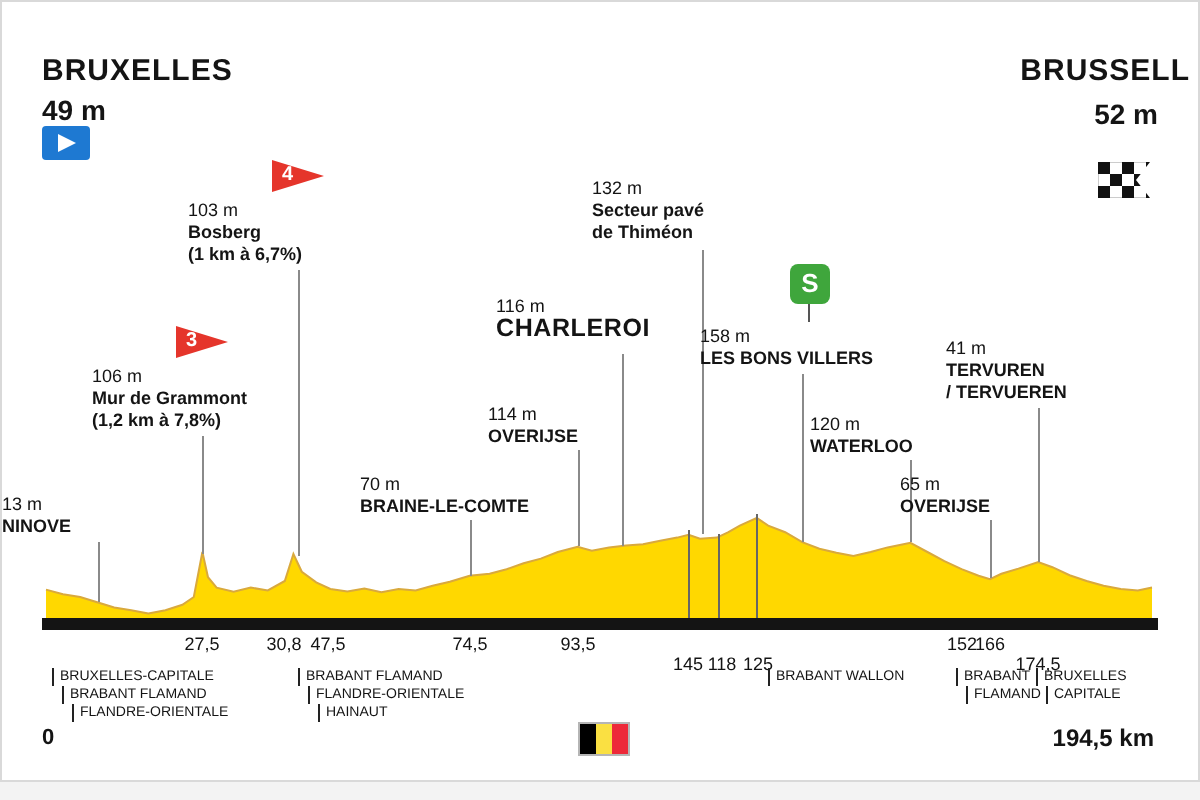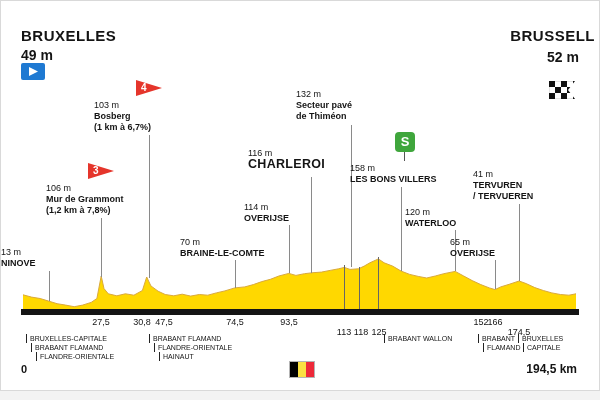--- a/index.html
+++ b/index.html
@@ -147,21 +147,21 @@
     <div class="name">/ TERVUEREN</div>
   </div>
   <div class="conn" style="left:518px;top:203px;height:77px"></div>
 
   <div class="axis"></div>
   <div class="tick r1" style="left:100px">27,5</div>
   <div class="tick r1" style="left:141px">30,8</div>
   <div class="tick r1" style="left:163px">47,5</div>
   <div class="tick r1" style="left:234px">74,5</div>
   <div class="tick r1" style="left:288px">93,5</div>
-  <div class="tick r2" style="left:343px">113</div>
+  <div class="tick r2" style="left:343px">145</div>
   <div class="tick r2" style="left:360px">118</div>
   <div class="tick r2" style="left:378px">125</div>
   <div class="tick r1" style="left:480px">152</div>
   <div class="tick r1" style="left:494px">166</div>
   <div class="tick r2" style="left:518px">174,5</div>
 
   <div class="region" style="left:25px;top:333px">
     <span class="rl">BRUXELLES-CAPITALE</span>
     <span class="rl">BRABANT FLAMAND</span>
     <span class="rl">FLANDRE-ORIENTALE</span>

